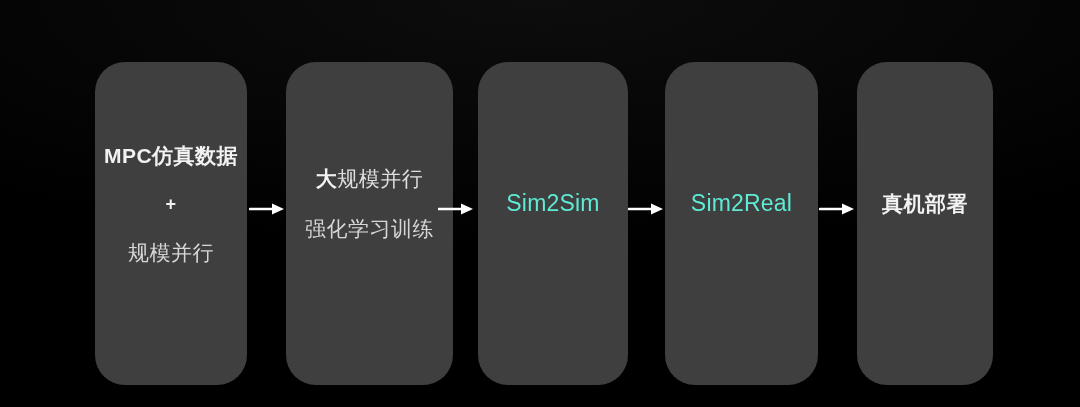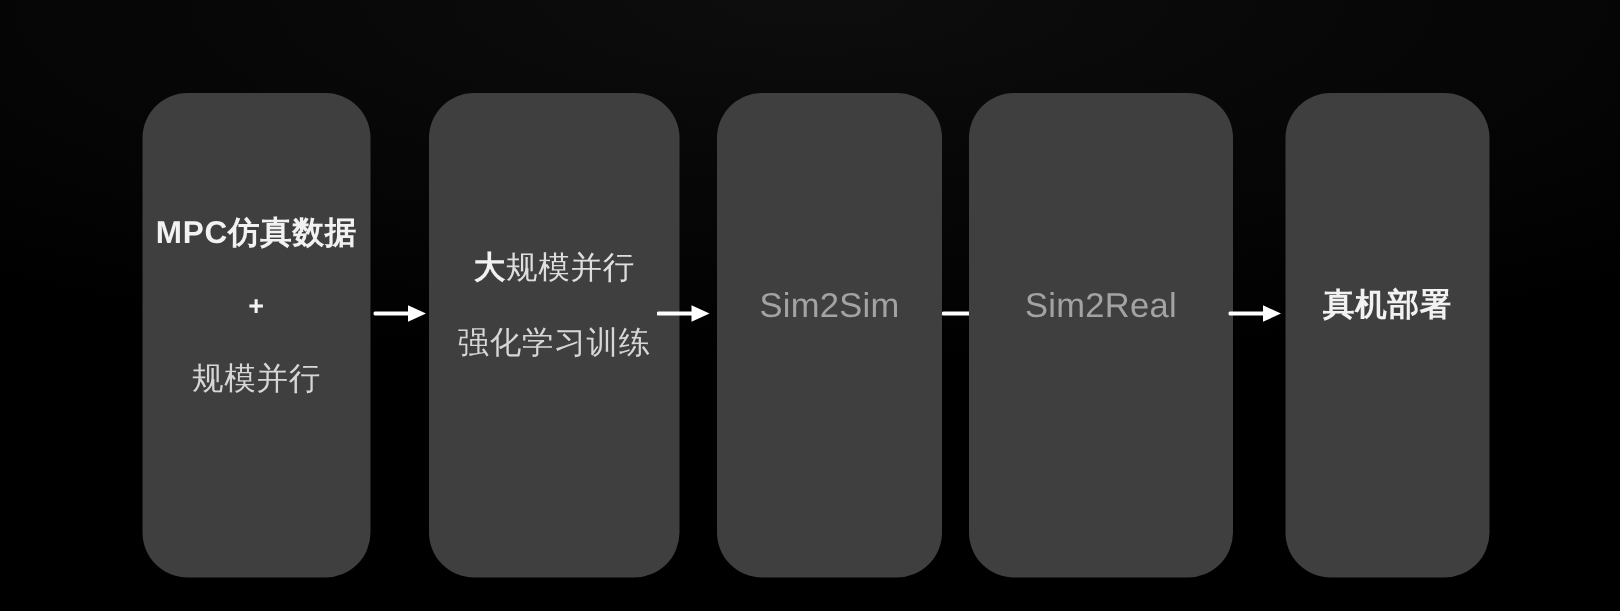--- a/index.html
+++ b/index.html
@@ -50,29 +50,29 @@
     color: var(--text-bright, #f2f2f2);
   }
   .line.plus {
     font-size: 18px;
     font-weight: bold;
     color: var(--text-bright, #f2f2f2);
   }
   .line.en {
     font-size: 23px;
     letter-spacing: 0.2px;
-    color: #a3a3a3;
+    color: #5eead4;
   }
   .mixed-bold { font-weight: bold; color: var(--text-bright, #f2f2f2); }
   .mixed-rest { font-weight: normal; color: #dedede; }
   
   .box-1 { left: 95px;  width: 152px; }
   .box-2 { left: 286px; width: 167px; }
   .box-3 { left: 478px; width: 150px; }
-  .box-4 { left: 646px; width: 176px; }
+  .box-4 { left: 665px; width: 153px; }
   .box-5 { left: 857px; width: 136px; }
   .arrow {
     position: absolute;
     top: 202px;
     width: 36px;
     height: 14px;
   }
   .arrow-1 { left: 249px; }
   .arrow-2 { left: 438px; }
   .arrow-3 { left: 628px; }

